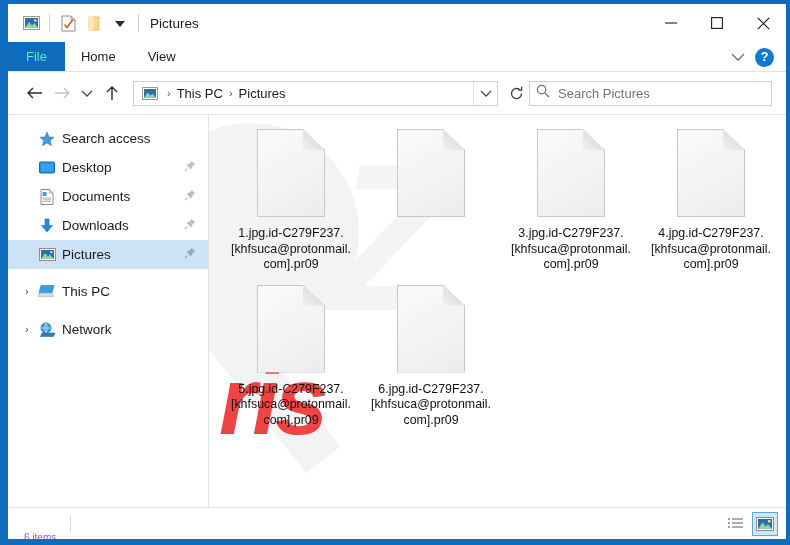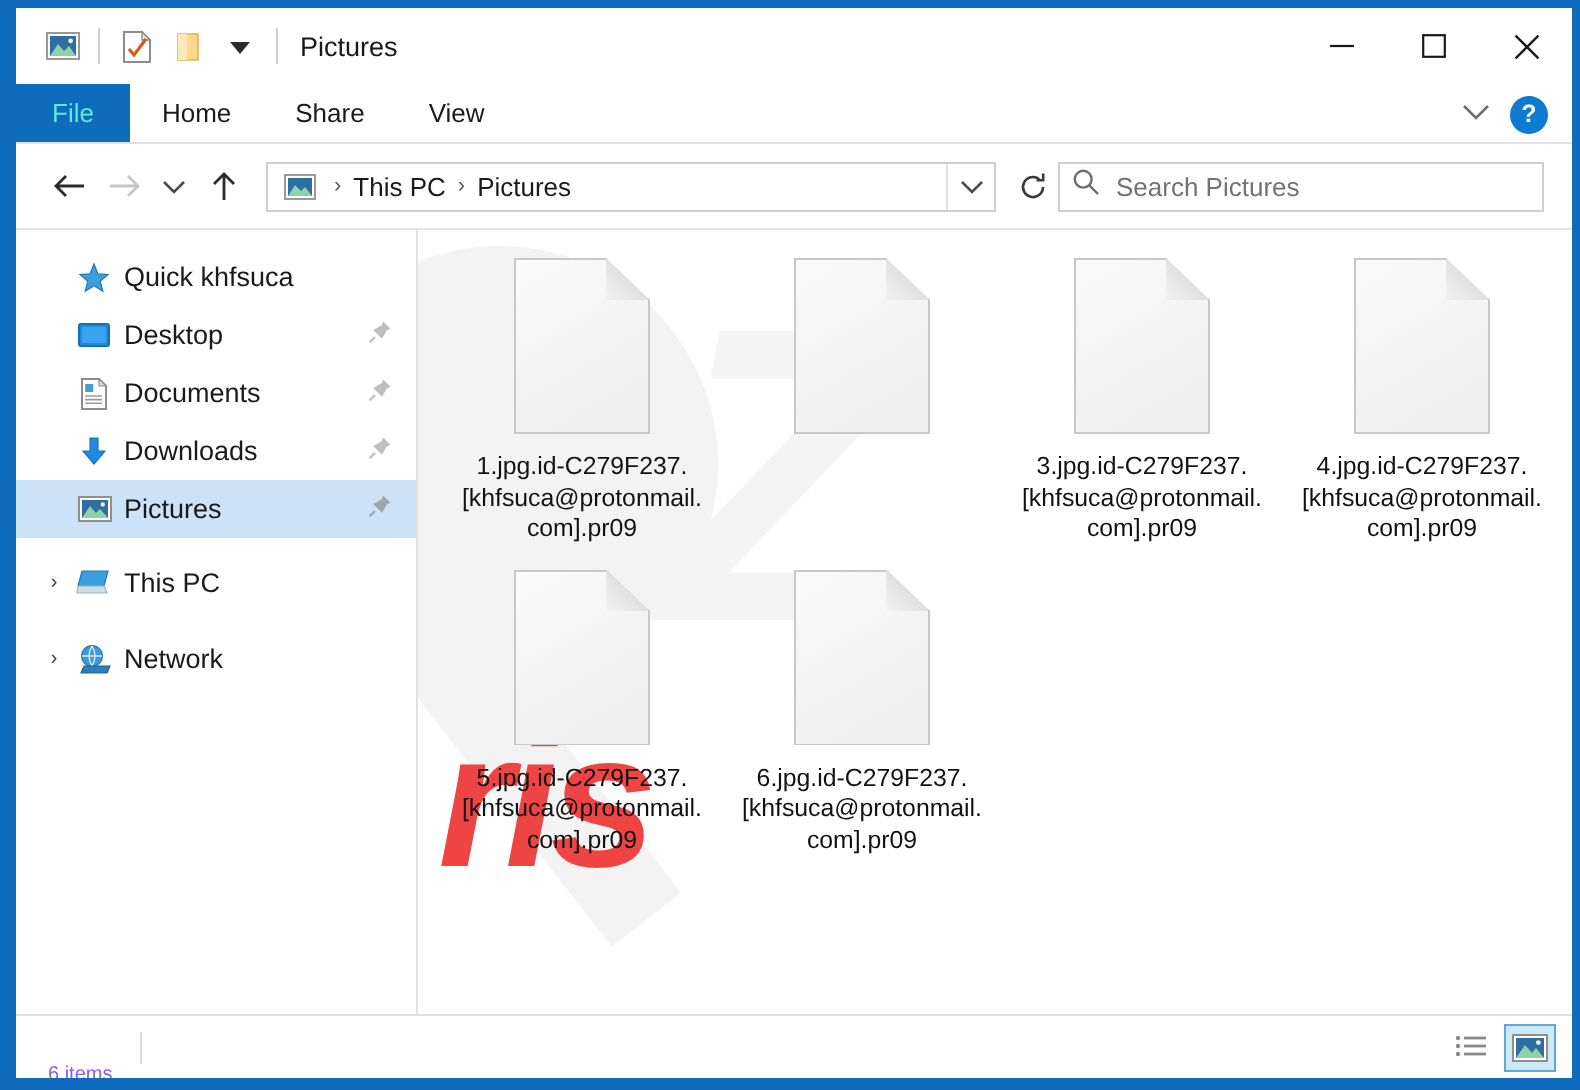--- a/index.html
+++ b/index.html
@@ -346,21 +346,20 @@
         <svg width="13" height="13" viewBox="0 0 13 13">
               <path d="M0.8 0.8 L12.2 12.2 M12.2 0.8 L0.8 12.2" stroke="#1a1a1a" stroke-width="1.2"></path>
             </svg>
       </div>
     </div>
   </div>
 
   <div class="ribbon">
     <div class="tab file">File</div>
     <div class="tab">Home</div>
-    <div class="tab">Share</div>
     <div class="tab">View</div>
     <div class="ribbon-right">
       <div>
         <svg width="14" height="10" viewBox="0 0 14 10">
               <path d="M1 2 L7 8 L13 2" fill="none" stroke="#6d6d6d" stroke-width="1.3"></path>
             </svg>
       </div>
       <div class="help-btn">?</div>
     </div>
   </div>
@@ -430,21 +429,21 @@
 
     <div class="sidebar">
 
       <div class="nav-item">
         <span class="chev">ⱟ</span>
         <span class="nav-ico">
           <svg width="16" height="16" viewBox="0 0 16 16">
             <path d="M8 1 L9.9 5.9 L15 6.3 L11.1 9.6 L12.4 14.6 L8 11.9 L3.6 14.6 L4.9 9.6 L1 6.3 L6.1 5.9 Z" fill="#3a9ee0" stroke="#2477b5" stroke-width=".6"></path>
           </svg>
         </span>
-        <span class="nav-label">Quick khfsuca</span>
+        <span class="nav-label">Search access</span>
       </div>
 
       <div class="nav-item indent">
         <span class="nav-ico">
           <svg width="16" height="14" viewBox="0 0 16 14">
             <rect x="0.5" y="1" width="15" height="11" rx="1" fill="#1f8ae0" stroke="#166fb4"></rect>
             <rect x="2" y="2.5" width="12" height="8" fill="#3aa3ef"></rect>
           </svg>
         </span>
         <span class="nav-label">Desktop</span>

